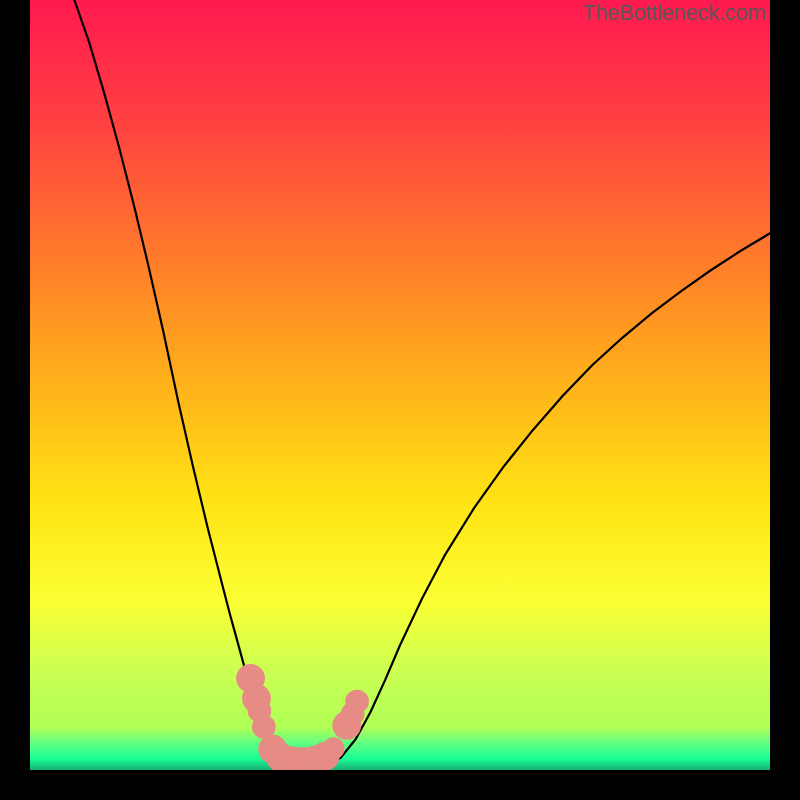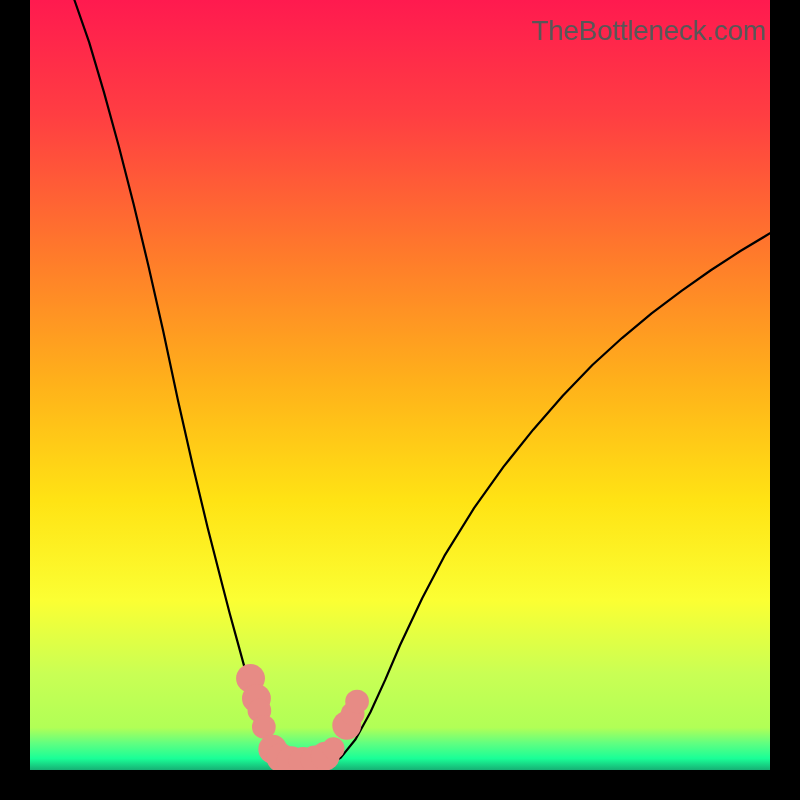--- a/index.html
+++ b/index.html
@@ -24,24 +24,24 @@
   }
   .plot {
     position: absolute;
     left: 30px;
     top: 0;
     width: 740px;
     height: 770px;
   }
   .watermark {
     position: absolute;
-    top: 15px;
+    top: 0;
     right: 34px;
     font-family: Arial, Helvetica, sans-serif;
-    font-size: 28px;
+    font-size: 22px;
     font-weight: 500;
     color: #575757;
     letter-spacing: -0.3px;
     z-index: 20;
   }
 </style>
 </head>
 <body>
 
 <div class="frame"></div>

